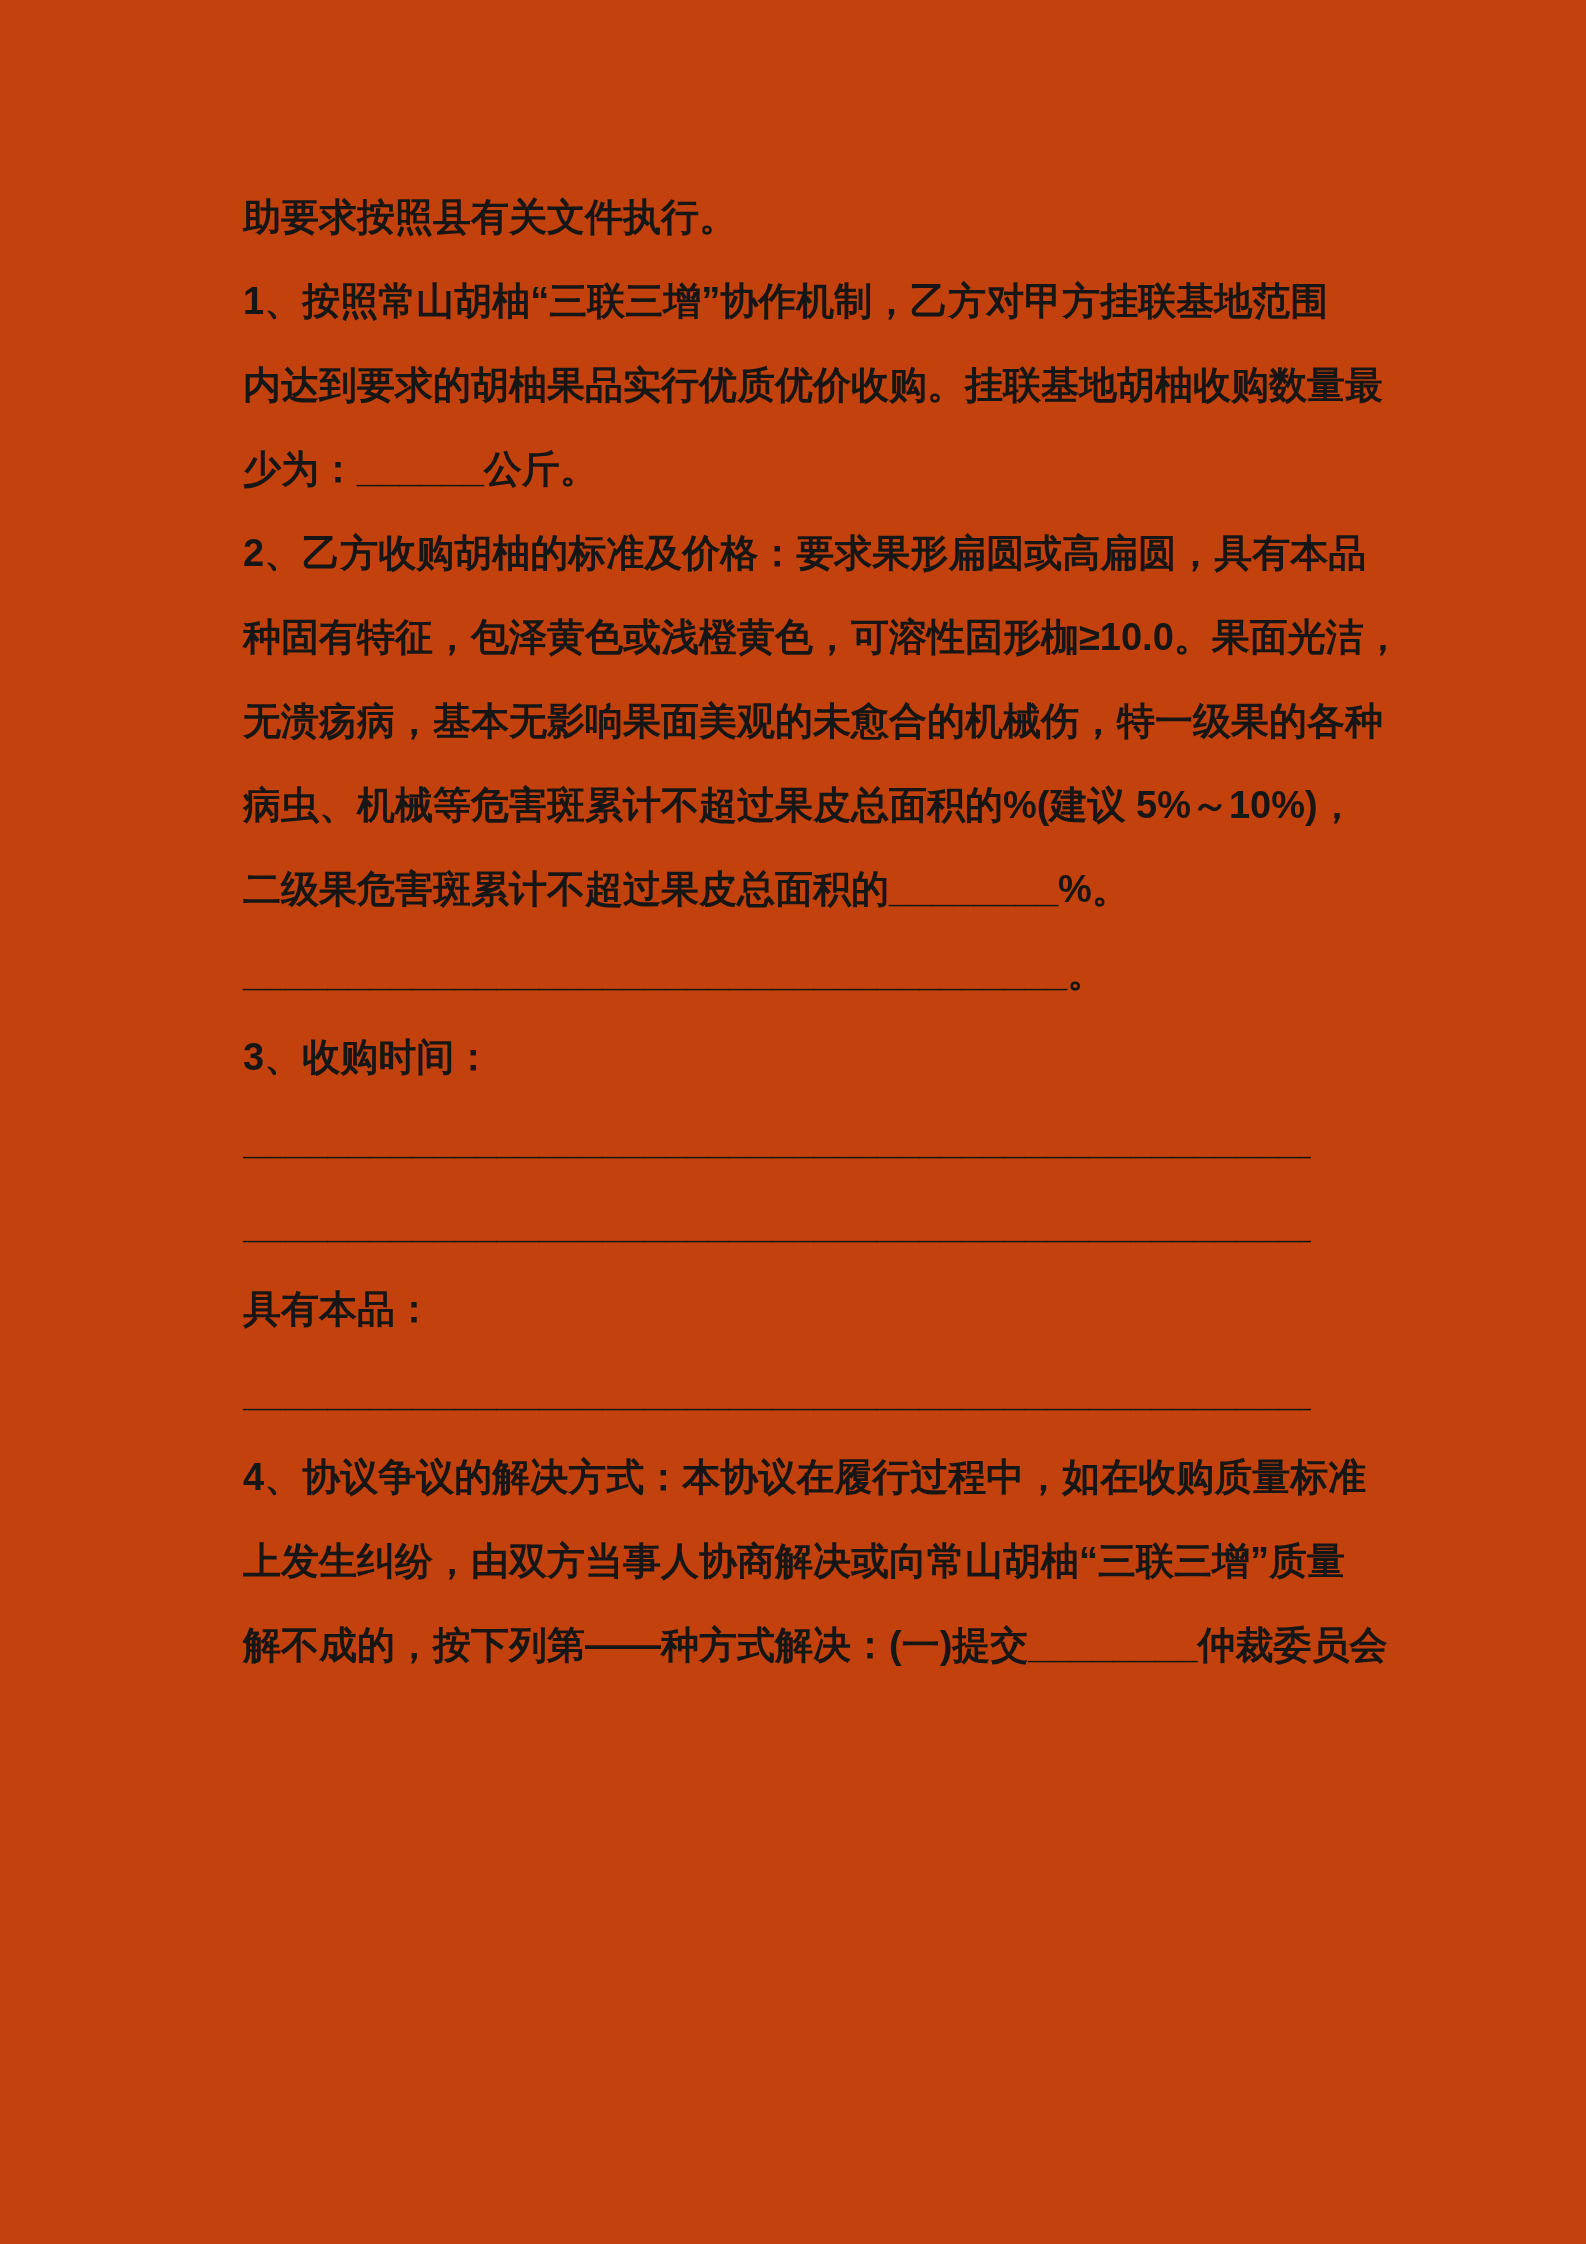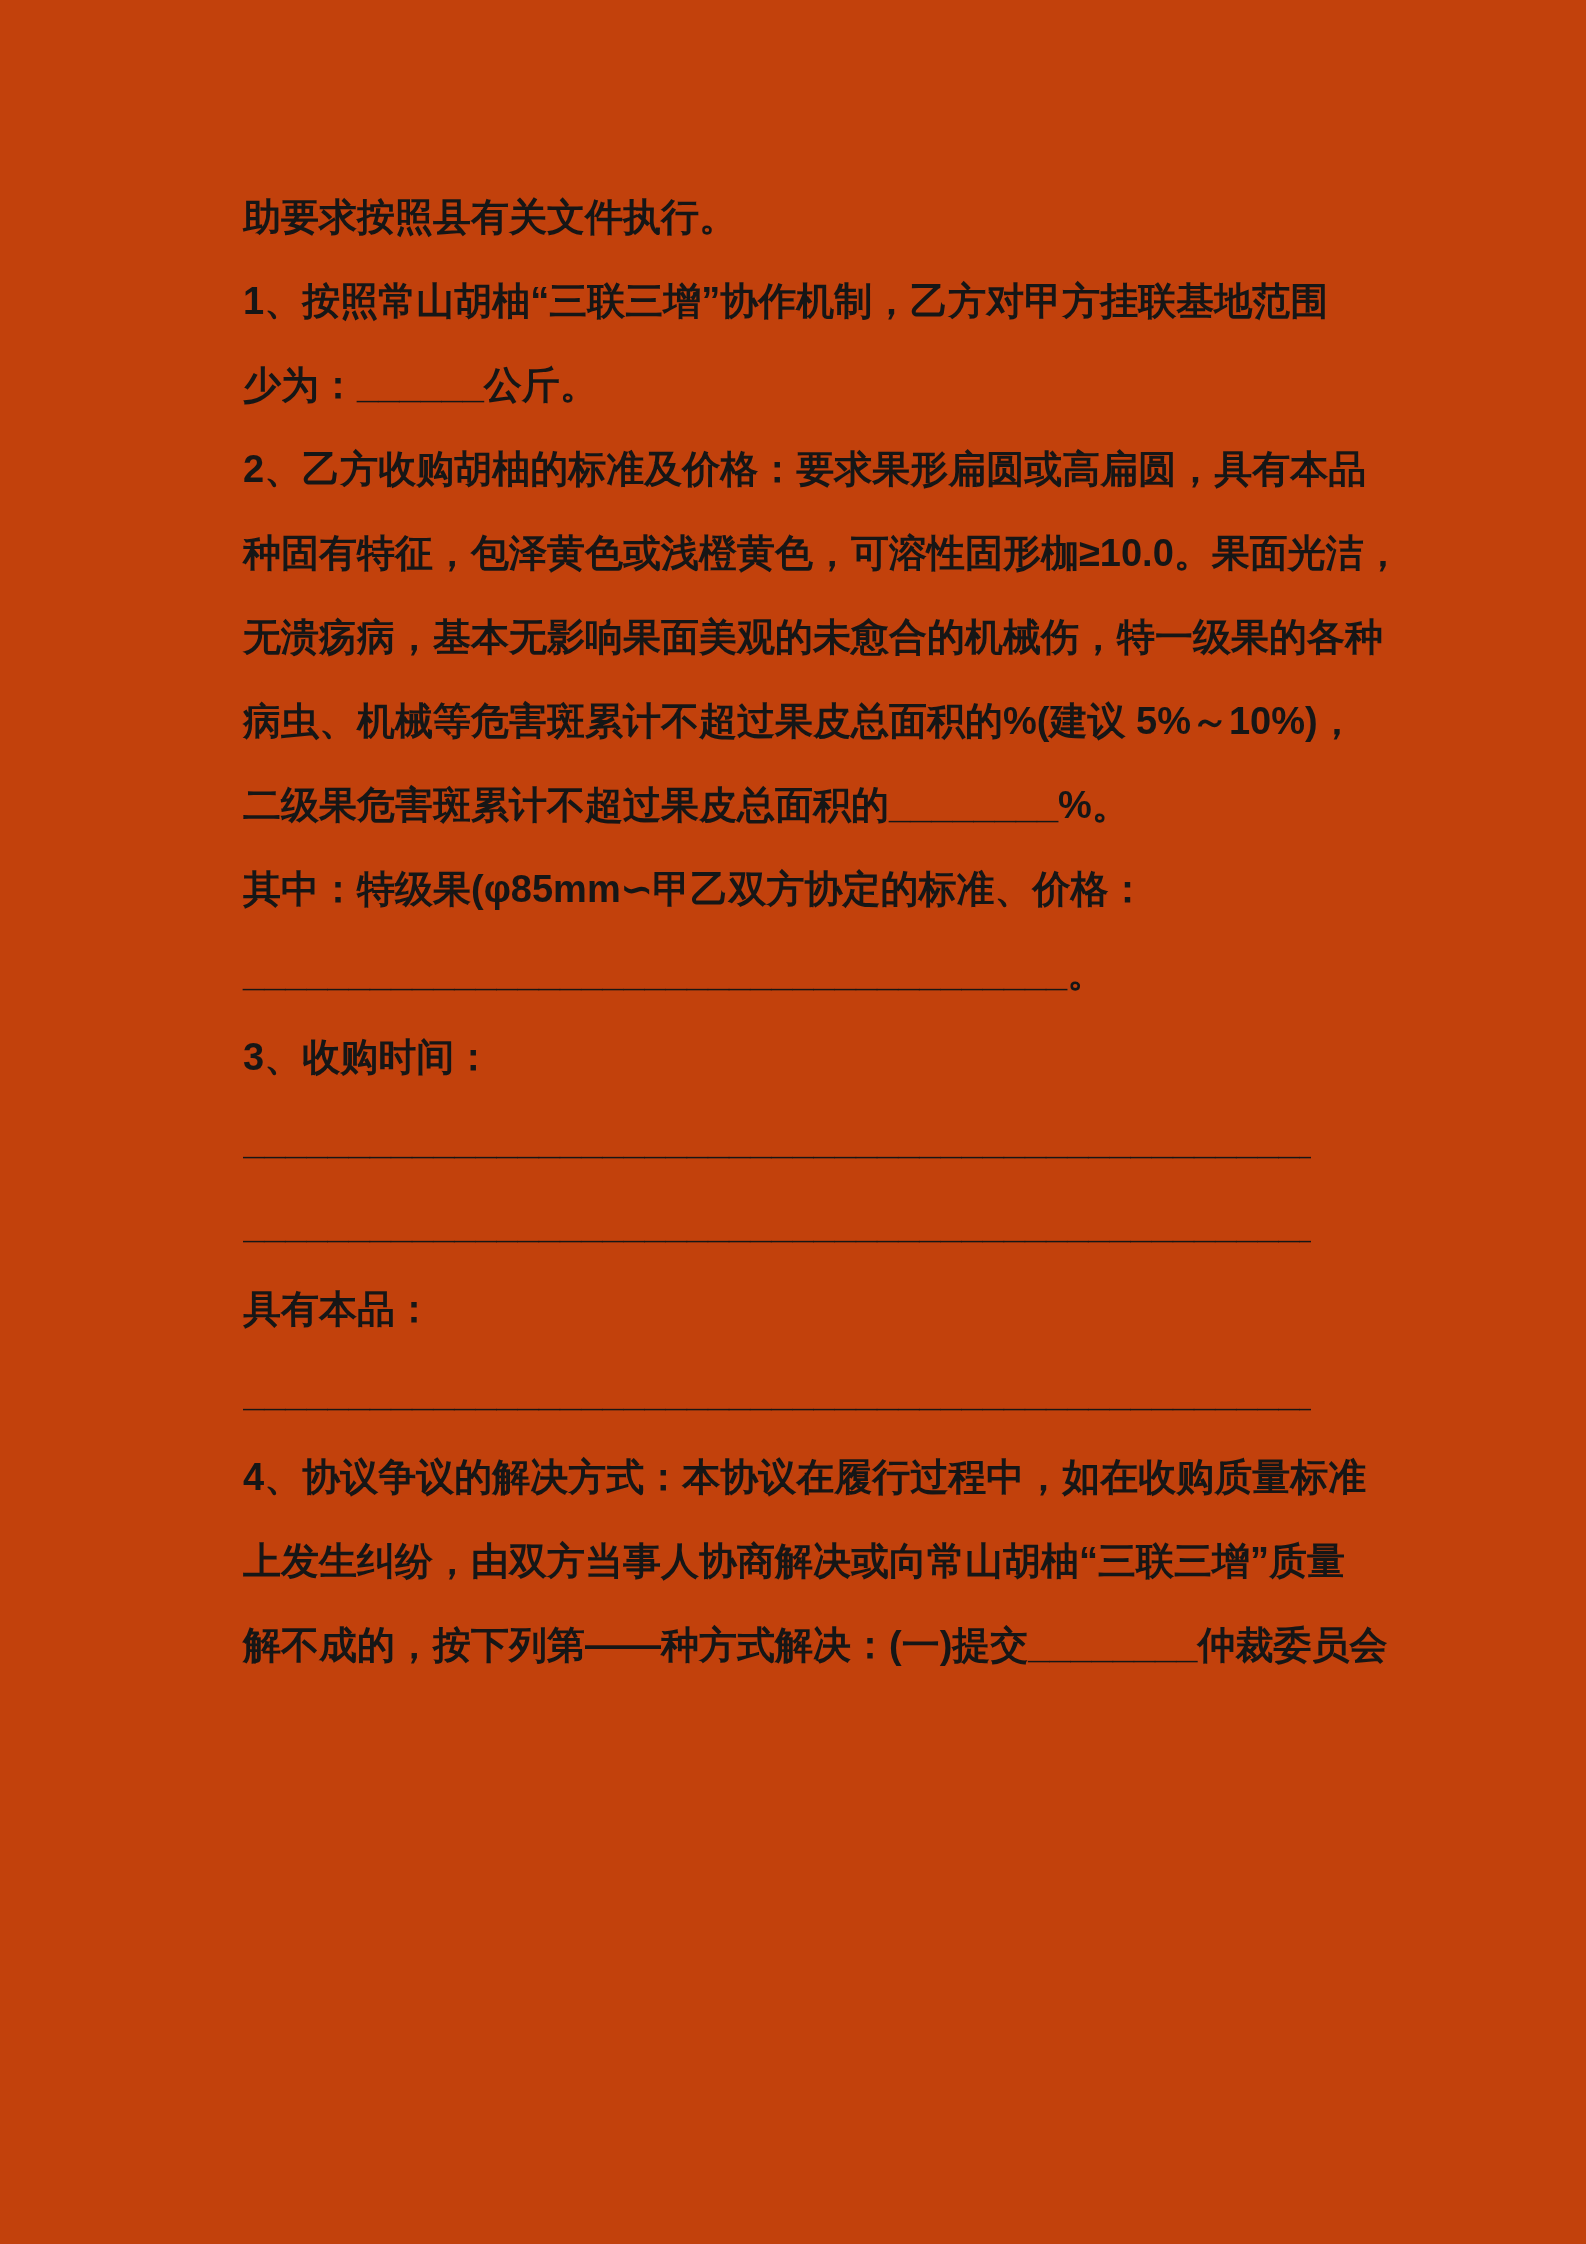--- a/index.html
+++ b/index.html
@@ -39,27 +39,27 @@
     overflow: hidden;
   }
 </style>
 </head>
 <body>
 
 <div class="page">
   <div class="content">
     <p class="line">助要求按照县有关文件执行。</p>
     <p class="line">1、按照常山胡柚“三联三增”协作机制，乙方对甲方挂联基地范围</p>
+    <p class="line">内达到要求的胡柚果品实行优质优价收购。挂联基地胡柚收购数量最</p>
     <p class="line">少为：______公斤。</p>
     <p class="line">2、乙方收购胡柚的标准及价格：要求果形扁圆或高扁圆，具有本品</p>
     <p class="line">种固有特征，包泽黄色或浅橙黄色，可溶性固形枷≥10.0。果面光洁，</p>
     <p class="line">无溃疡病，基本无影响果面美观的未愈合的机械伤，特一级果的各种</p>
     <p class="line">病虫、机械等危害斑累计不超过果皮总面积的%(建议 5%～10%)，</p>
     <p class="line">二级果危害斑累计不超过果皮总面积的________%。</p>
-    <p class="line">其中：特级果(φ85mm∽甲乙双方协定的标准、价格：</p>
     <p class="line">_______________________________________。</p>
     <p class="line">3、收购时间：</p>
     <p class="line line--rule">________________________________________________________</p>
     <p class="line line--rule">________________________________________________________</p>
     <p class="line">具有本品：</p>
     <p class="line line--rule">________________________________________________________</p>
     <p class="line">4、协议争议的解决方式：本协议在履行过程中，如在收购质量标准</p>
     <p class="line">上发生纠纷，由双方当事人协商解决或向常山胡柚“三联三增”质量</p>
     <p class="line">解不成的，按下列第——种方式解决：(一)提交________仲裁委员会</p>
   </div>

